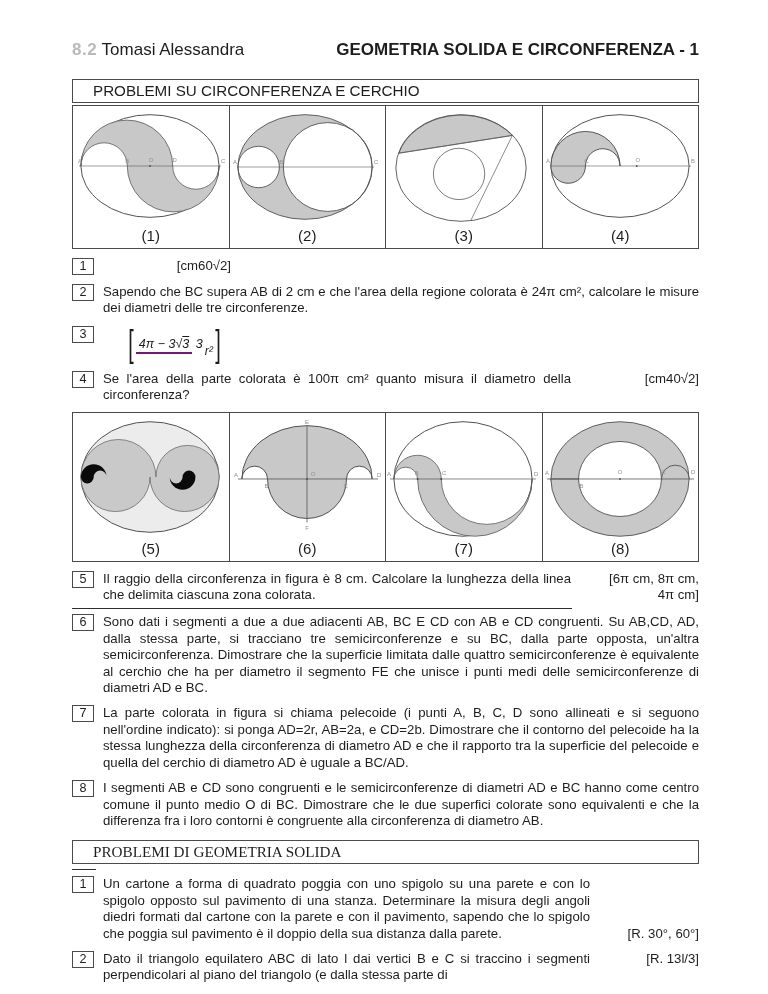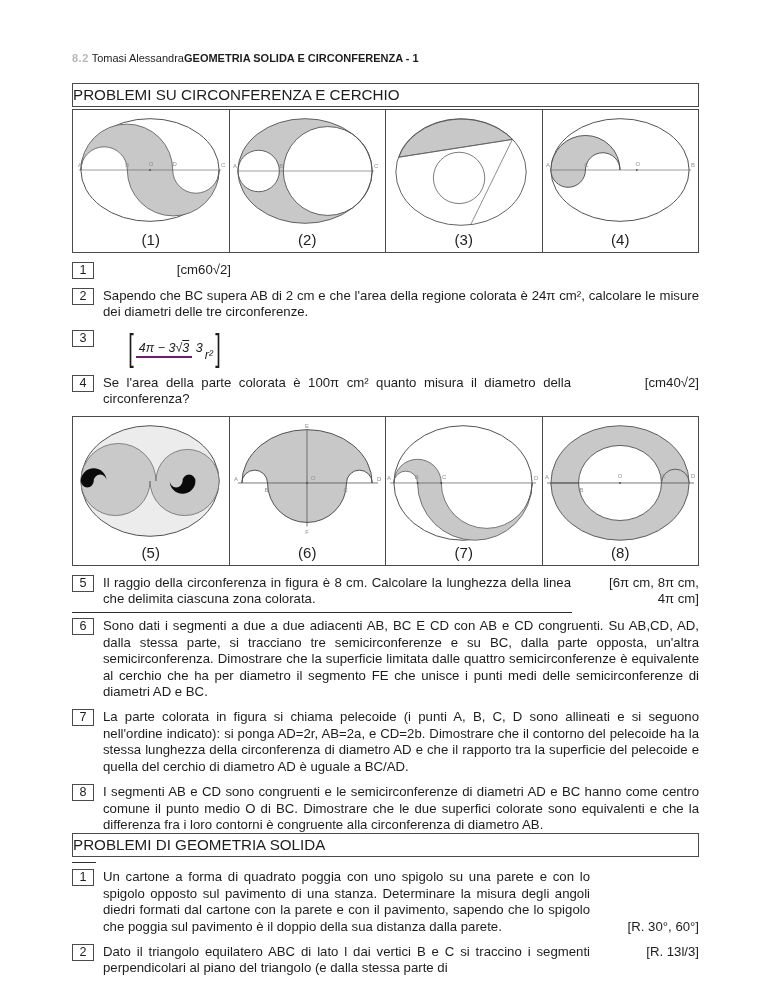--- a/index.html
+++ b/index.html
@@ -3,27 +3,27 @@
 <meta charset="utf-8">
 <style>
   * { box-sizing: border-box; }
   html,body { margin:0; padding:0; background:#ffffff; }
   .page {
     width:768px; height:994px; overflow:hidden; background:#fff;
     padding:40px 69px 0 72px;
     font-family:"Liberation Sans", sans-serif;
     color:#1d1d1d;
   }
-  .header { display:flex; align-items:baseline;
-    font-size:11px; margin-bottom:19px;margin-top:12px; }
+  .header { display:flex; justify-content:space-between; align-items:baseline;
+    font-size:17px; margin-bottom:19px; }
   .header .left { font-weight:normal; }
   .docnum { color:#b9b9b9; font-weight:bold; letter-spacing:0.5px; }
   .header .right { font-weight:bold; }
   .title-box { border:1px solid #4a4a4a; font-size:15.2px; line-height:19px;
-    padding:1px 0 2px; margin-bottom:2px; }
+    padding:1px 20px 2px; margin-bottom:2px; }
   .figrow { display:flex; border:1px solid #4a4a4a; margin-bottom:3px; background:#fff; }
   .figcell { flex:1 1 0; border-right:1px solid #4a4a4a; text-align:center; padding-top:2px; }
   .figcell:last-child { border-right:none; }
   .figcap { font-size:15px; line-height:19px; padding:0 0 3px; }
   svg { display:block; margin:0 auto; }
   svg text { font-family:"Liberation Sans", sans-serif; font-size:6px; fill:#8f8f8f; }
   .prob { display:flex; margin-top:9px; font-size:13.2px; line-height:16.4px; }
   .pnum { flex:0 0 22px; height:17px; border:1px solid #4a4a4a; text-align:center;
     font-size:12.6px; line-height:15.5px; margin-right:9px; color:#1d1d1d; }
   .ptext { flex:1 1 auto; text-align:justify; }
@@ -204,21 +204,21 @@
   </div>
   <div class="prob">
     <div class="pnum">7</div>
     <div class="ptext">La parte colorata in figura si chiama pelecoide (i punti A, B, C, D sono allineati e si seguono nell'ordine indicato): si ponga AD=2r, AB=2a, e CD=2b. Dimostrare che il contorno del pelecoide ha la stessa lunghezza della circonferenza di diametro AD e che il rapporto tra la superficie del pelecoide e quella del cerchio di diametro AD è uguale a BC/AD.</div>
   </div>
   <div class="prob">
     <div class="pnum">8</div>
     <div class="ptext">I segmenti AB e CD sono congruenti e le semicirconferenze di diametri AD e BC hanno come centro comune il punto medio O di BC. Dimostrare che le due superfici colorate sono equivalenti e che la differenza fra i loro contorni è congruente alla circonferenza di diametro AB.</div>
   </div>
 
-  <div class="title-box" style="margin-top:0;">PROBLEMI DI GEOMETRIA SOLIDA</div>
+  <div class="title-box" style="margin-top:11px;font-family:Liberation Serif, serif;">PROBLEMI DI GEOMETRIA SOLIDA</div>
   <div class="mini-rule"></div>
 
   <div class="prob narrow">
     <div class="pnum">1</div>
     <div class="ptext">Un cartone a forma di quadrato poggia con uno spigolo su una parete e con lo spigolo opposto sul pavimento di una stanza. Determinare la misura degli angoli diedri formati dal cartone con la parete e con il pavimento, sapendo che lo spigolo che poggia sul pavimento è il doppio della sua distanza dalla parete.</div>
     <div class="pans bottom"><span>[R. 30°, 60°]</span></div>
   </div>
   <div class="prob narrow">
     <div class="pnum">2</div>
     <div class="ptext">Dato il triangolo equilatero ABC di lato l dai vertici B e C si traccino i segmenti perpendicolari al piano del triangolo (e dalla stessa parte di</div>

